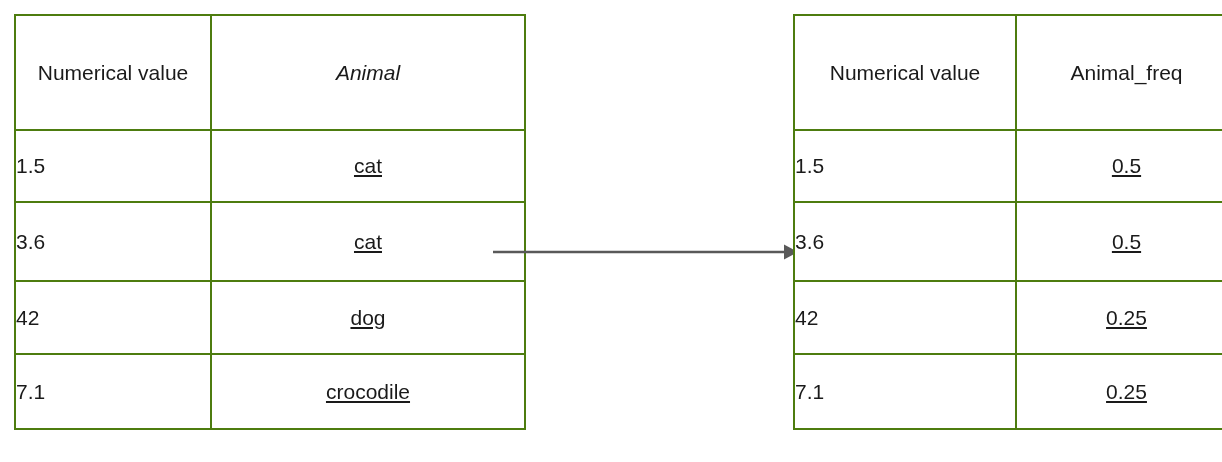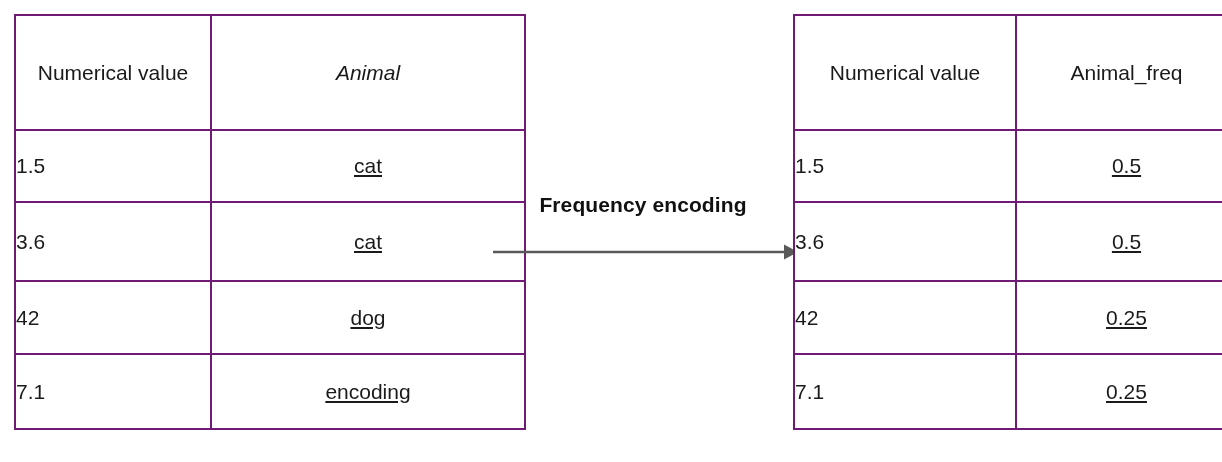--- a/index.html
+++ b/index.html
@@ -26,21 +26,21 @@
 
   
   .data-table {
     position: absolute;
     border-collapse: collapse;
     table-layout: fixed;
     background: #ffffff;
   }
   .data-table td,
   .data-table th {
-    border: 2px solid #701a75;
+    border: 2px solid #4d7c0f;
     font-weight: normal;
     font-size: 21px;
     line-height: 1.2;
     color: #1a1a1a;
     padding: 0;
     vertical-align: middle;
   }
 
   .data-table thead th {
     height: 113px;
@@ -128,26 +128,25 @@
       <tr>
         <td class="col-num">3.6</td>
         <td class="col-cat">cat</td>
       </tr>
       <tr>
         <td class="col-num">42</td>
         <td class="col-cat">dog</td>
       </tr>
       <tr>
         <td class="col-num">7.1</td>
-        <td class="col-cat">encoding</td>
+        <td class="col-cat">crocodile</td>
       </tr>
     </tbody>
   </table>
 
-  <div id="transform-label">Frequency encoding</div>
 
   <svg id="transform-arrow" viewBox="0 0 312 28">
     <line x1="5" y1="14" x2="296" y2="14" stroke="#595959" stroke-width="2.6"></line>
     <polygon points="296,6.5 310,14 296,21.5" fill="#595959"></polygon>
   </svg>
 
   <table class="data-table" id="table-right">
     <thead>
       <tr>
         <th class="w-num">Numerical value</th>

